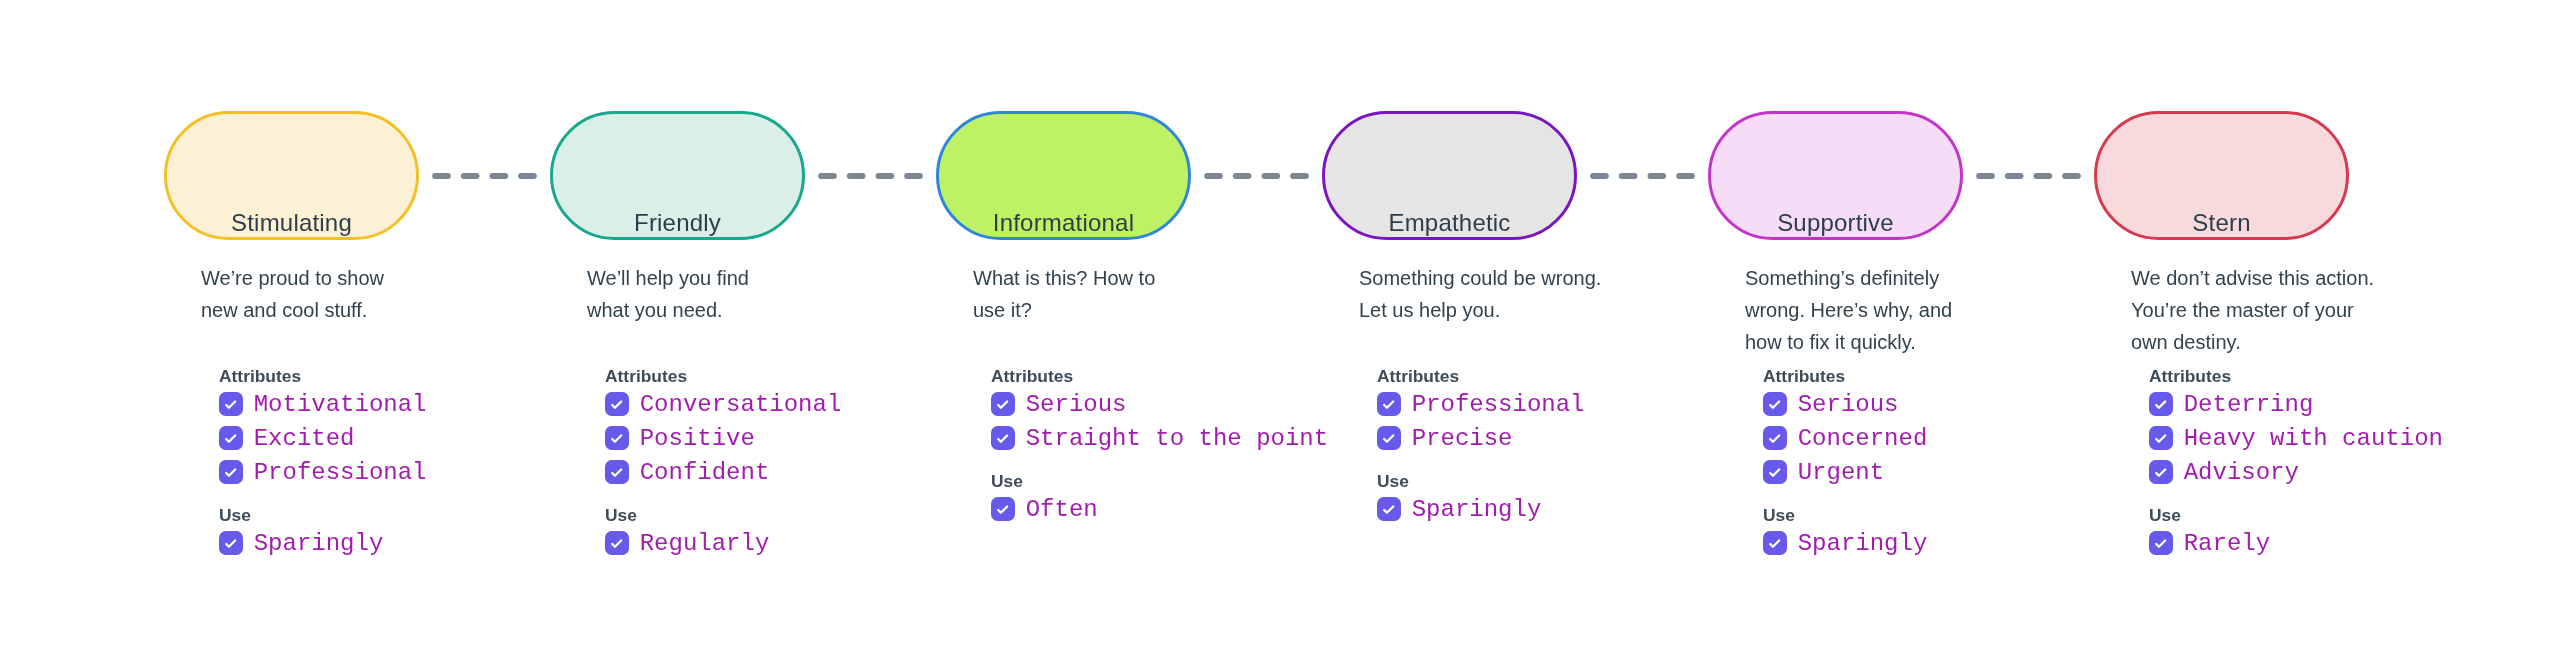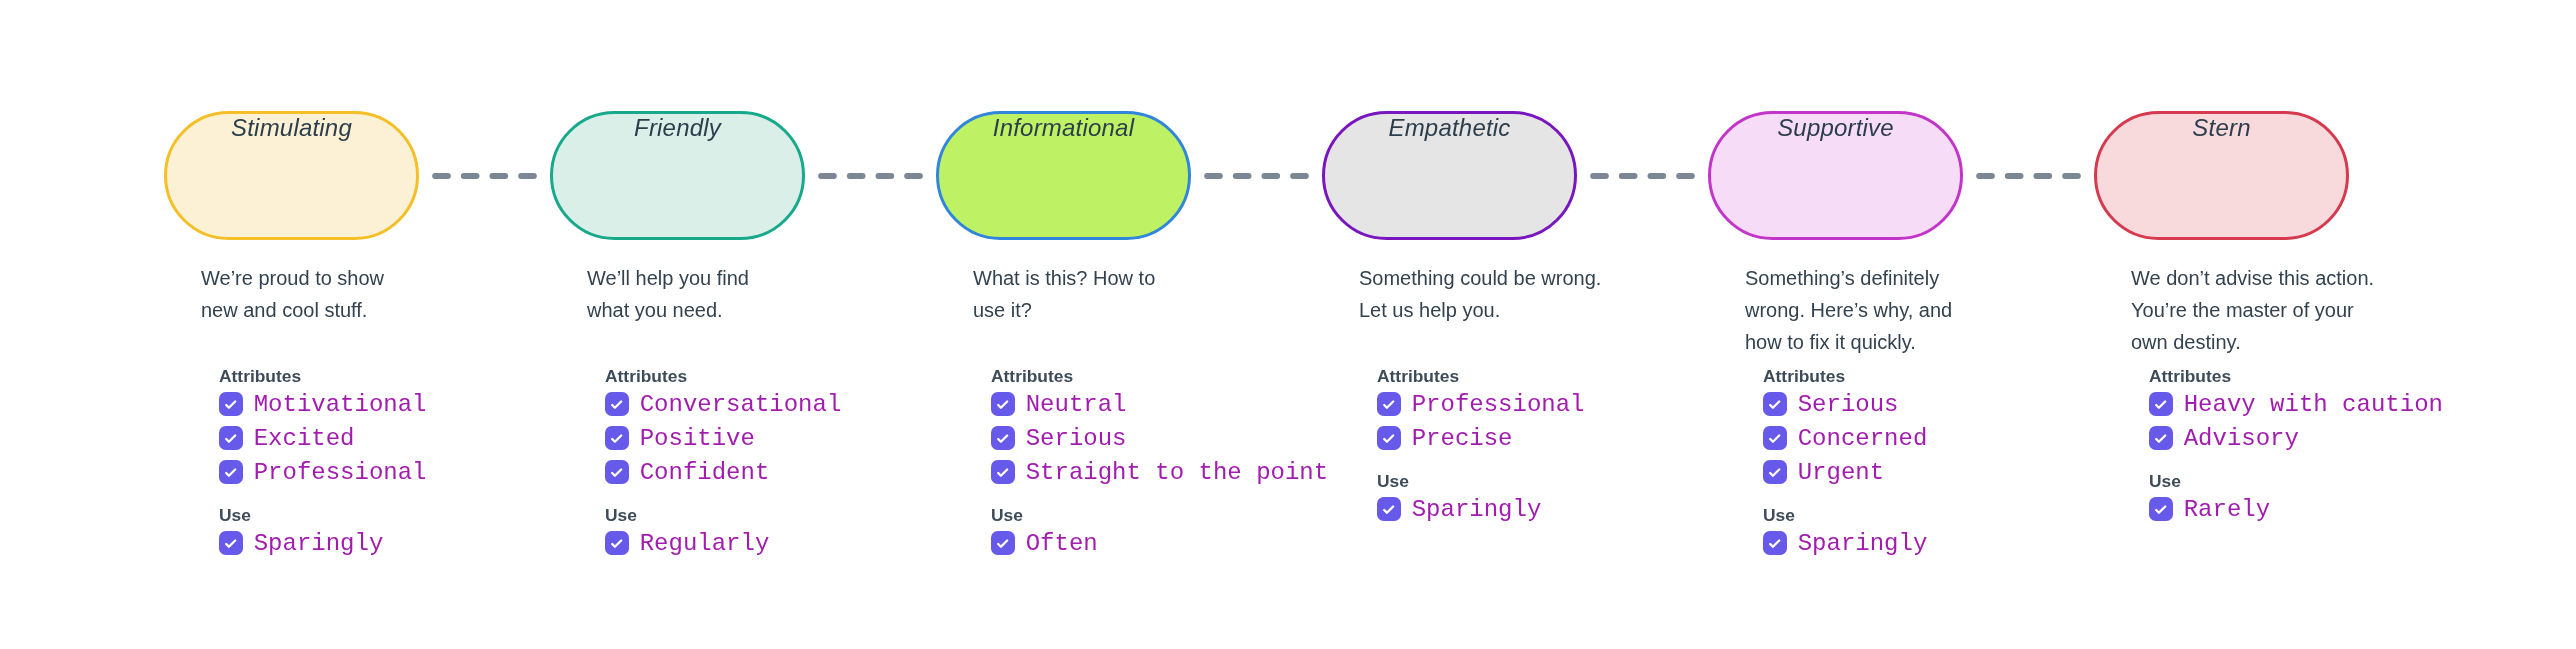--- a/index.html
+++ b/index.html
@@ -30,23 +30,22 @@
     width: 255px;
     flex: 0 0 255px;
   }
   .pill {
     box-sizing: border-box;
     width: 255px;
     height: 129px;
     border: 3.4px solid #999;
     border-radius: 67px;
     display: flex;
-    align-items: flex-start;
+    align-items: flex-end;
     justify-content: center;
-    font-style: italic;
   }
   .pill-label {
     font-size: 24px;
     font-weight: 500;
     color: #2C3E4C;
     letter-spacing: 0.2px;
   }
   .connector {
     flex: 0 0 131px;
     height: 129px;
@@ -223,28 +222,20 @@
 
   <div class="tone-col">
     <div class="pill" style="border-color: rgb(47, 134, 219); background: #bef264;">
       <span class="pill-label">Informational</span>
     </div>
     <div class="desc">What is this? How to
 use it?</div>
     <div class="attrs">
       <div class="section-label attrs-heading">Attributes</div>
       <div class="attr-rows">
-  <div class="check-row">
-    <span class="checkbox" style="background: rgb(103, 89, 233);">
-      <svg viewBox="0 0 24 24" width="15.4" height="15.4">
-        <path d="M5 12.5l4.2 4.3L19 7" fill="none" stroke="#ffffff" stroke-width="3.6" stroke-linecap="round" stroke-linejoin="round"></path>
-      </svg>
-    </span>
-    <span class="check-label">Neutral</span>
-  </div>
 
   <div class="check-row">
     <span class="checkbox" style="background: rgb(103, 89, 233);">
       <svg viewBox="0 0 24 24" width="15.4" height="15.4">
         <path d="M5 12.5l4.2 4.3L19 7" fill="none" stroke="#ffffff" stroke-width="3.6" stroke-linecap="round" stroke-linejoin="round"></path>
       </svg>
     </span>
     <span class="check-label">Serious</span>
   </div>
 
@@ -391,20 +382,28 @@
   <div class="tone-col">
     <div class="pill" style="border-color: rgb(213, 58, 78); background: rgb(248, 217, 220);">
       <span class="pill-label">Stern</span>
     </div>
     <div class="desc">We don’t advise this action.
 You’re the master of your
 own destiny.</div>
     <div class="attrs">
       <div class="section-label attrs-heading">Attributes</div>
       <div class="attr-rows">
+  <div class="check-row">
+    <span class="checkbox" style="background: rgb(103, 89, 233);">
+      <svg viewBox="0 0 24 24" width="15.4" height="15.4">
+        <path d="M5 12.5l4.2 4.3L19 7" fill="none" stroke="#ffffff" stroke-width="3.6" stroke-linecap="round" stroke-linejoin="round"></path>
+      </svg>
+    </span>
+    <span class="check-label">Deterring</span>
+  </div>
 
   <div class="check-row">
     <span class="checkbox" style="background: rgb(103, 89, 233);">
       <svg viewBox="0 0 24 24" width="15.4" height="15.4">
         <path d="M5 12.5l4.2 4.3L19 7" fill="none" stroke="#ffffff" stroke-width="3.6" stroke-linecap="round" stroke-linejoin="round"></path>
       </svg>
     </span>
     <span class="check-label">Heavy with caution</span>
   </div>
 

